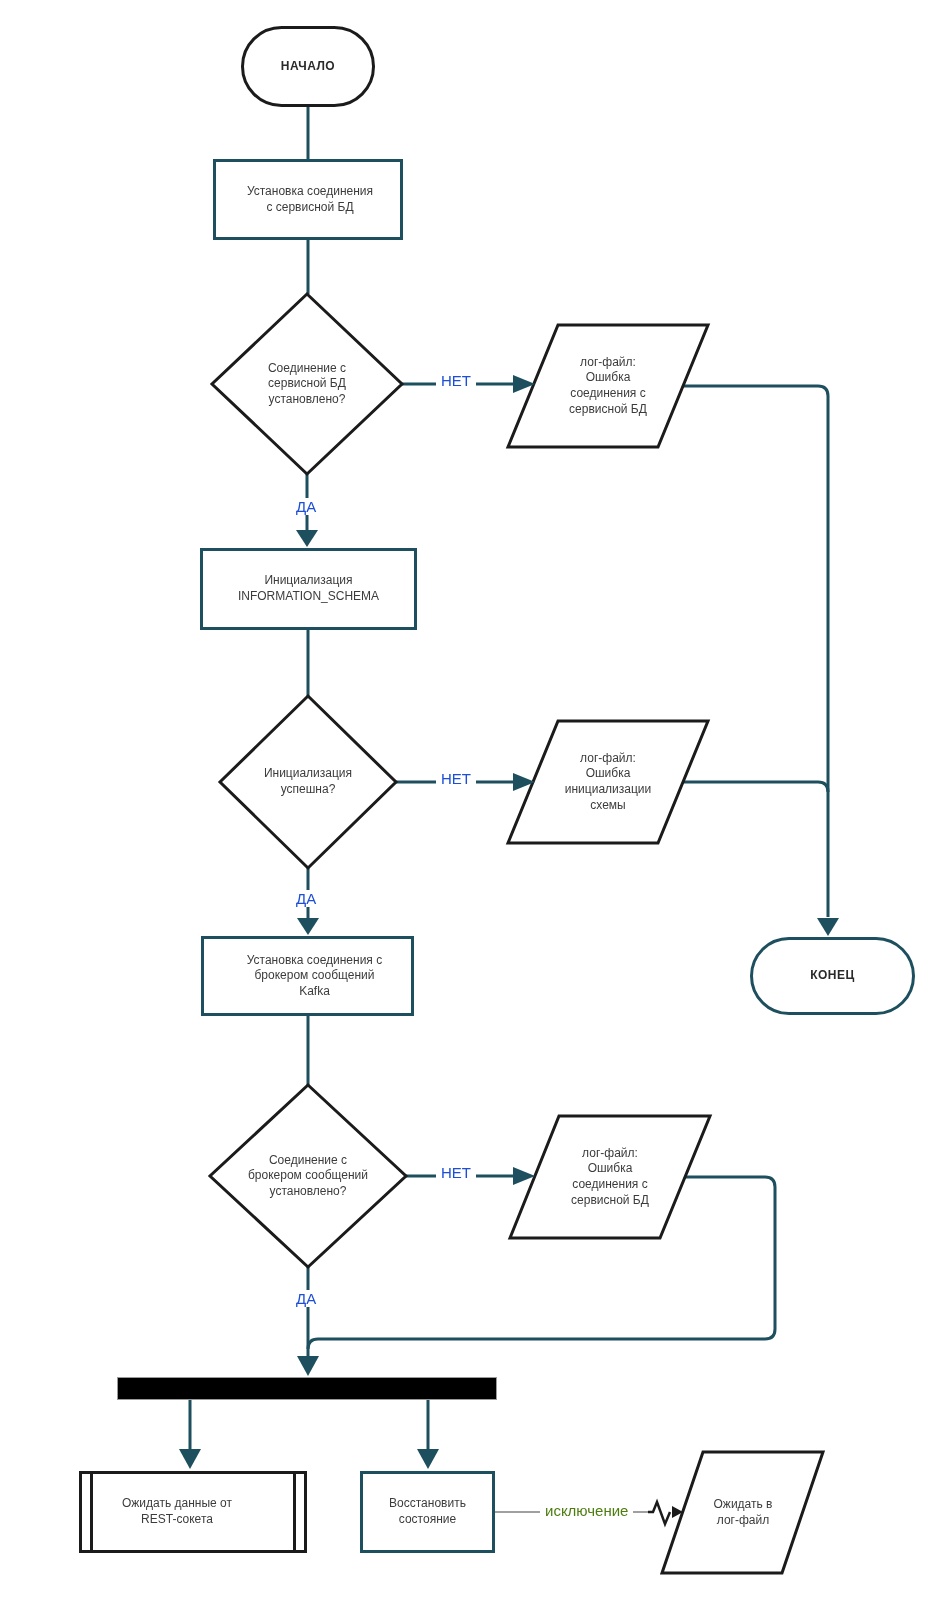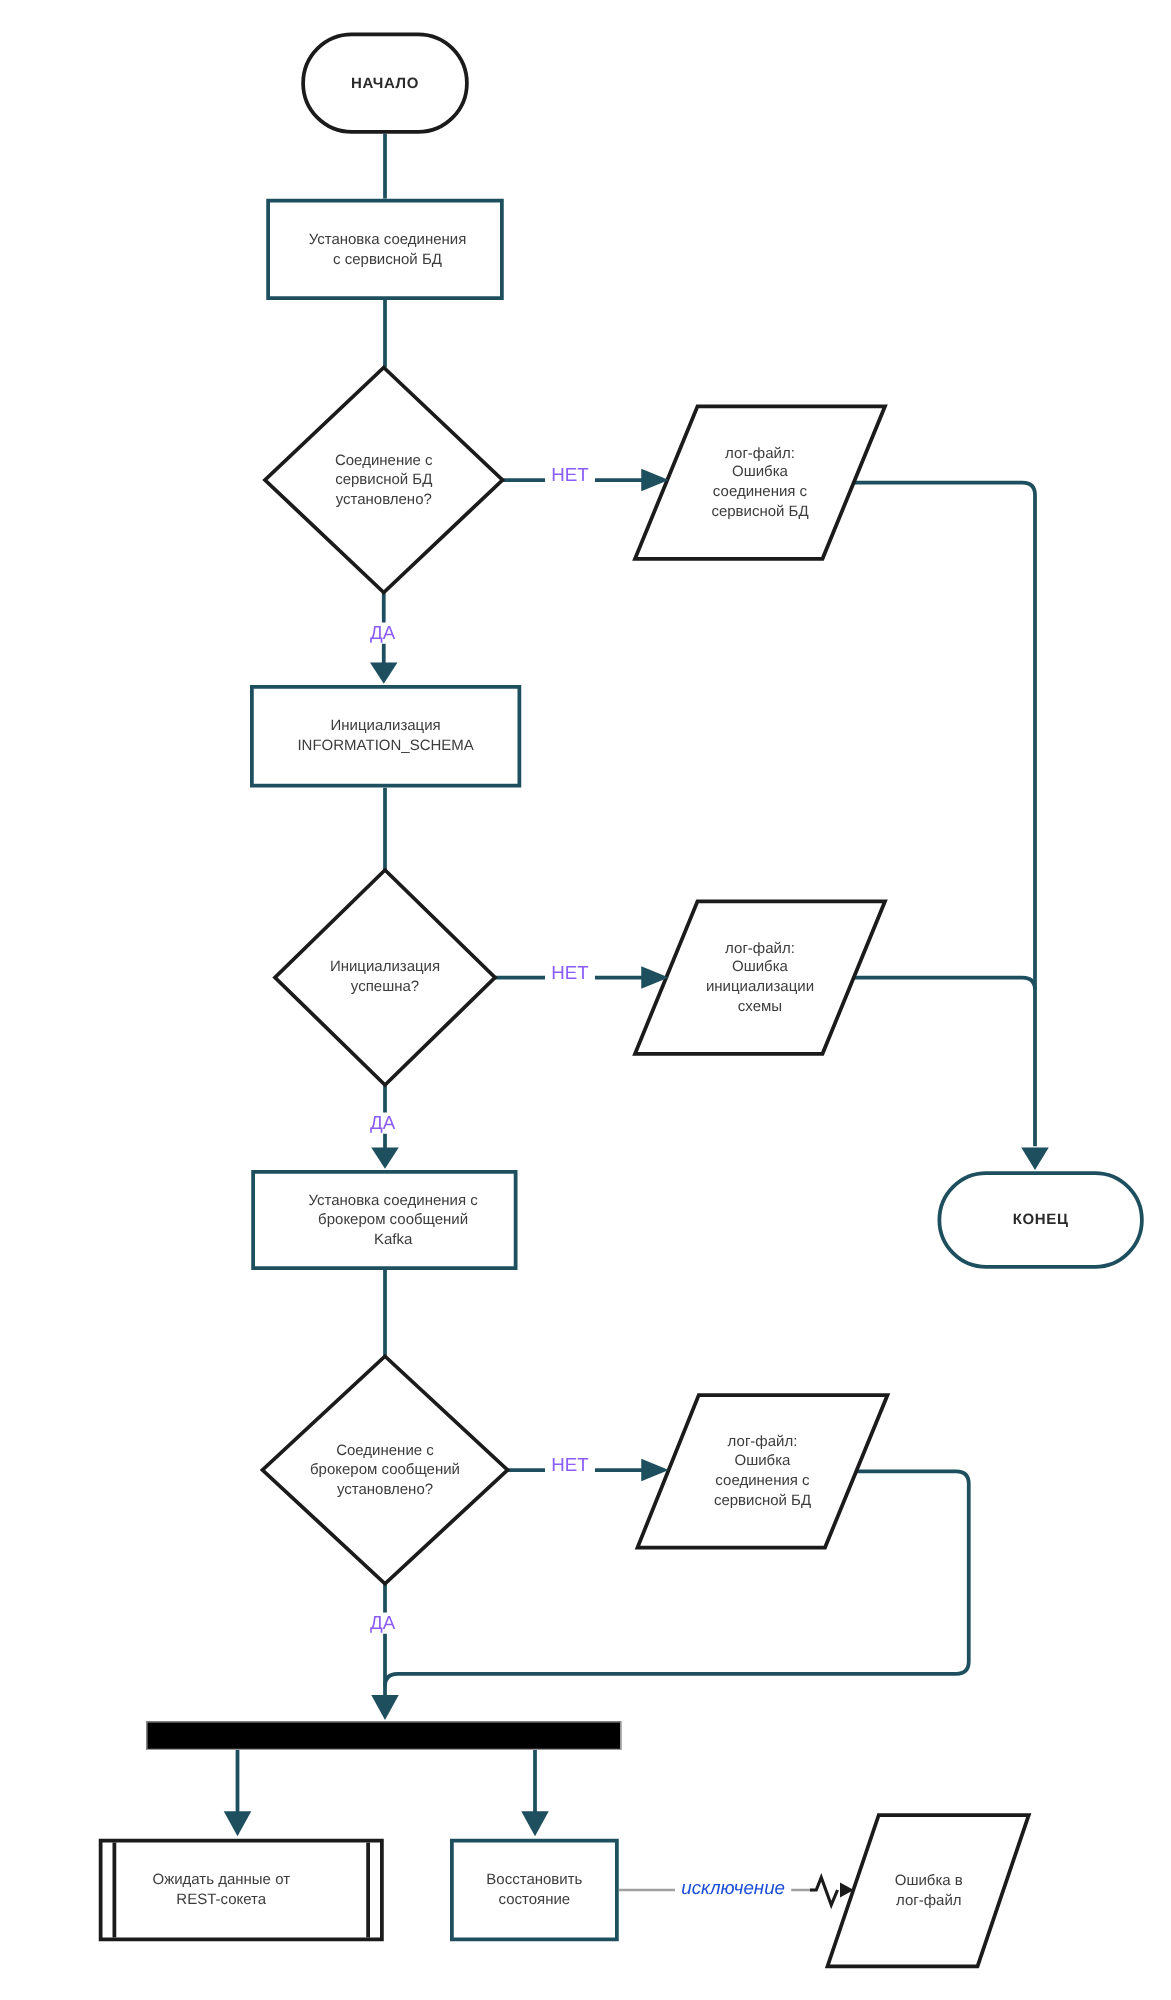--- a/index.html
+++ b/index.html
@@ -16,24 +16,24 @@
   .predef{border:3px solid #1b1b1b;}
   .predef .innerline{position:absolute;top:0;bottom:0;width:3px;background:#1b1b1b;}
   .forkbar{background:#000;border:1px solid #9a9a9a;}
   .lbl{
     position:absolute;display:flex;align-items:center;justify-content:center;
     text-align:center;white-space:pre-line;font-size:12px;line-height:1.3;color:#3c3c3c;
     pointer-events:none;
   }
   .lbl.bold{font-weight:bold;color:#2a2a2a;letter-spacing:.5px;}
   .edge-lbl{
-    position:absolute;background:#ffffff;font-size:15px;color:#8b5cf6;
+    position:absolute;background:#ffffff;font-size:15px;color:#1d4ed8;
     padding:0 5px;text-align:center;white-space:nowrap;
   }
-  .edge-lbl.gray{color:#1d4ed8;font-style:italic;}
+  .edge-lbl.gray{color:#4d7c0f;}
 </style>
 </head>
 <body>
 
 <div class="canvas">
 
   <svg class="layer" width="937" height="1600" viewBox="0 0 937 1600">
 
     <g stroke="#1d4f5e" stroke-width="3" fill="none">
       <path d="M308 107 L308 159"></path>
@@ -143,21 +143,21 @@
 Ошибка
 соединения с
 сервисной БД</div>
 
   <div class="lbl" style="left:93px;top:1471px;width:168px;height:82px;">Ожидать данные от
 REST-сокета</div>
 
   <div class="lbl" style="left:360px;top:1471px;width:135px;height:82px;">Восстановить
 состояние</div>
 
-  <div class="lbl" style="left:658px;top:1452px;width:170px;height:121px;">Ошибка в
+  <div class="lbl" style="left:658px;top:1452px;width:170px;height:121px;">Ожидать в
 лог-файл</div>
 
   <div class="edge-lbl" style="left:436px;top:372px;">НЕТ</div>
   <div class="edge-lbl" style="left:291px;top:498px;">ДА</div>
   <div class="edge-lbl" style="left:436px;top:770px;">НЕТ</div>
   <div class="edge-lbl" style="left:291px;top:890px;">ДА</div>
   <div class="edge-lbl" style="left:436px;top:1164px;">НЕТ</div>
   <div class="edge-lbl" style="left:291px;top:1290px;">ДА</div>
   <div class="edge-lbl gray" style="left:540px;top:1502px;">исключение</div>
 

